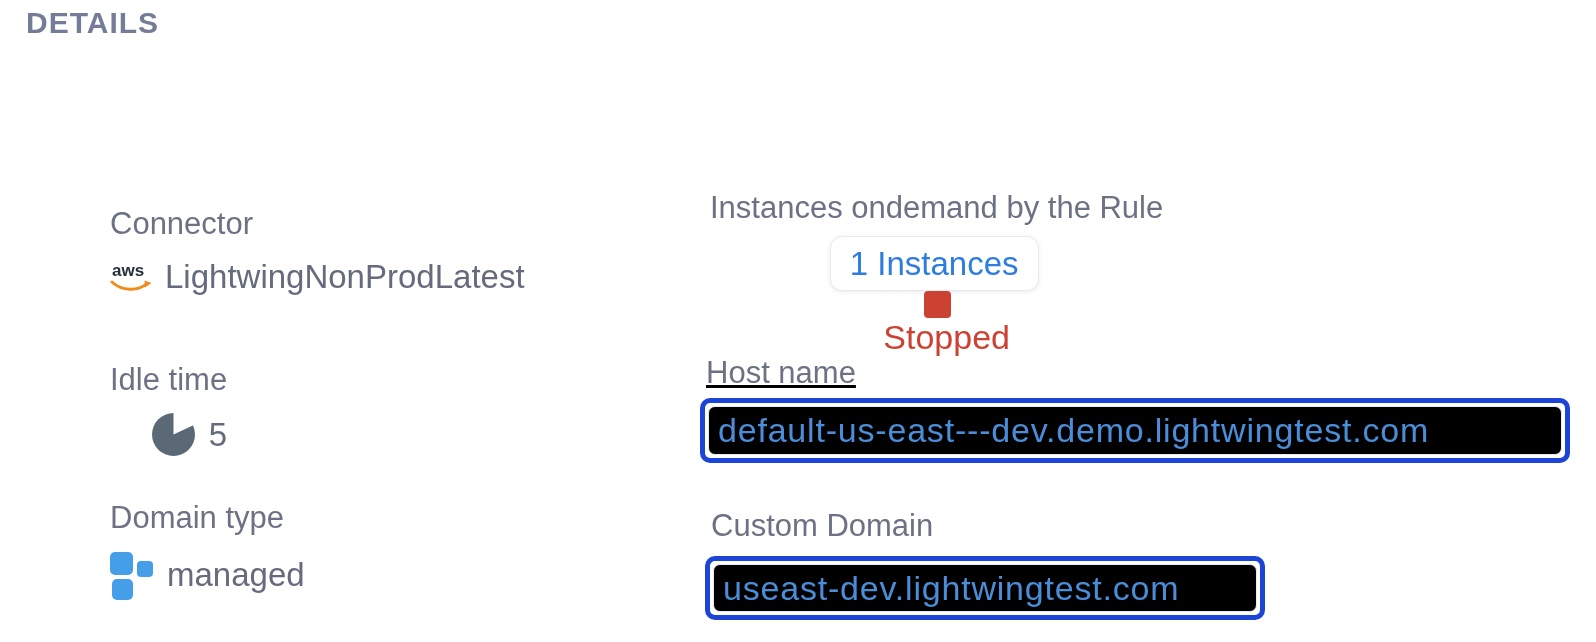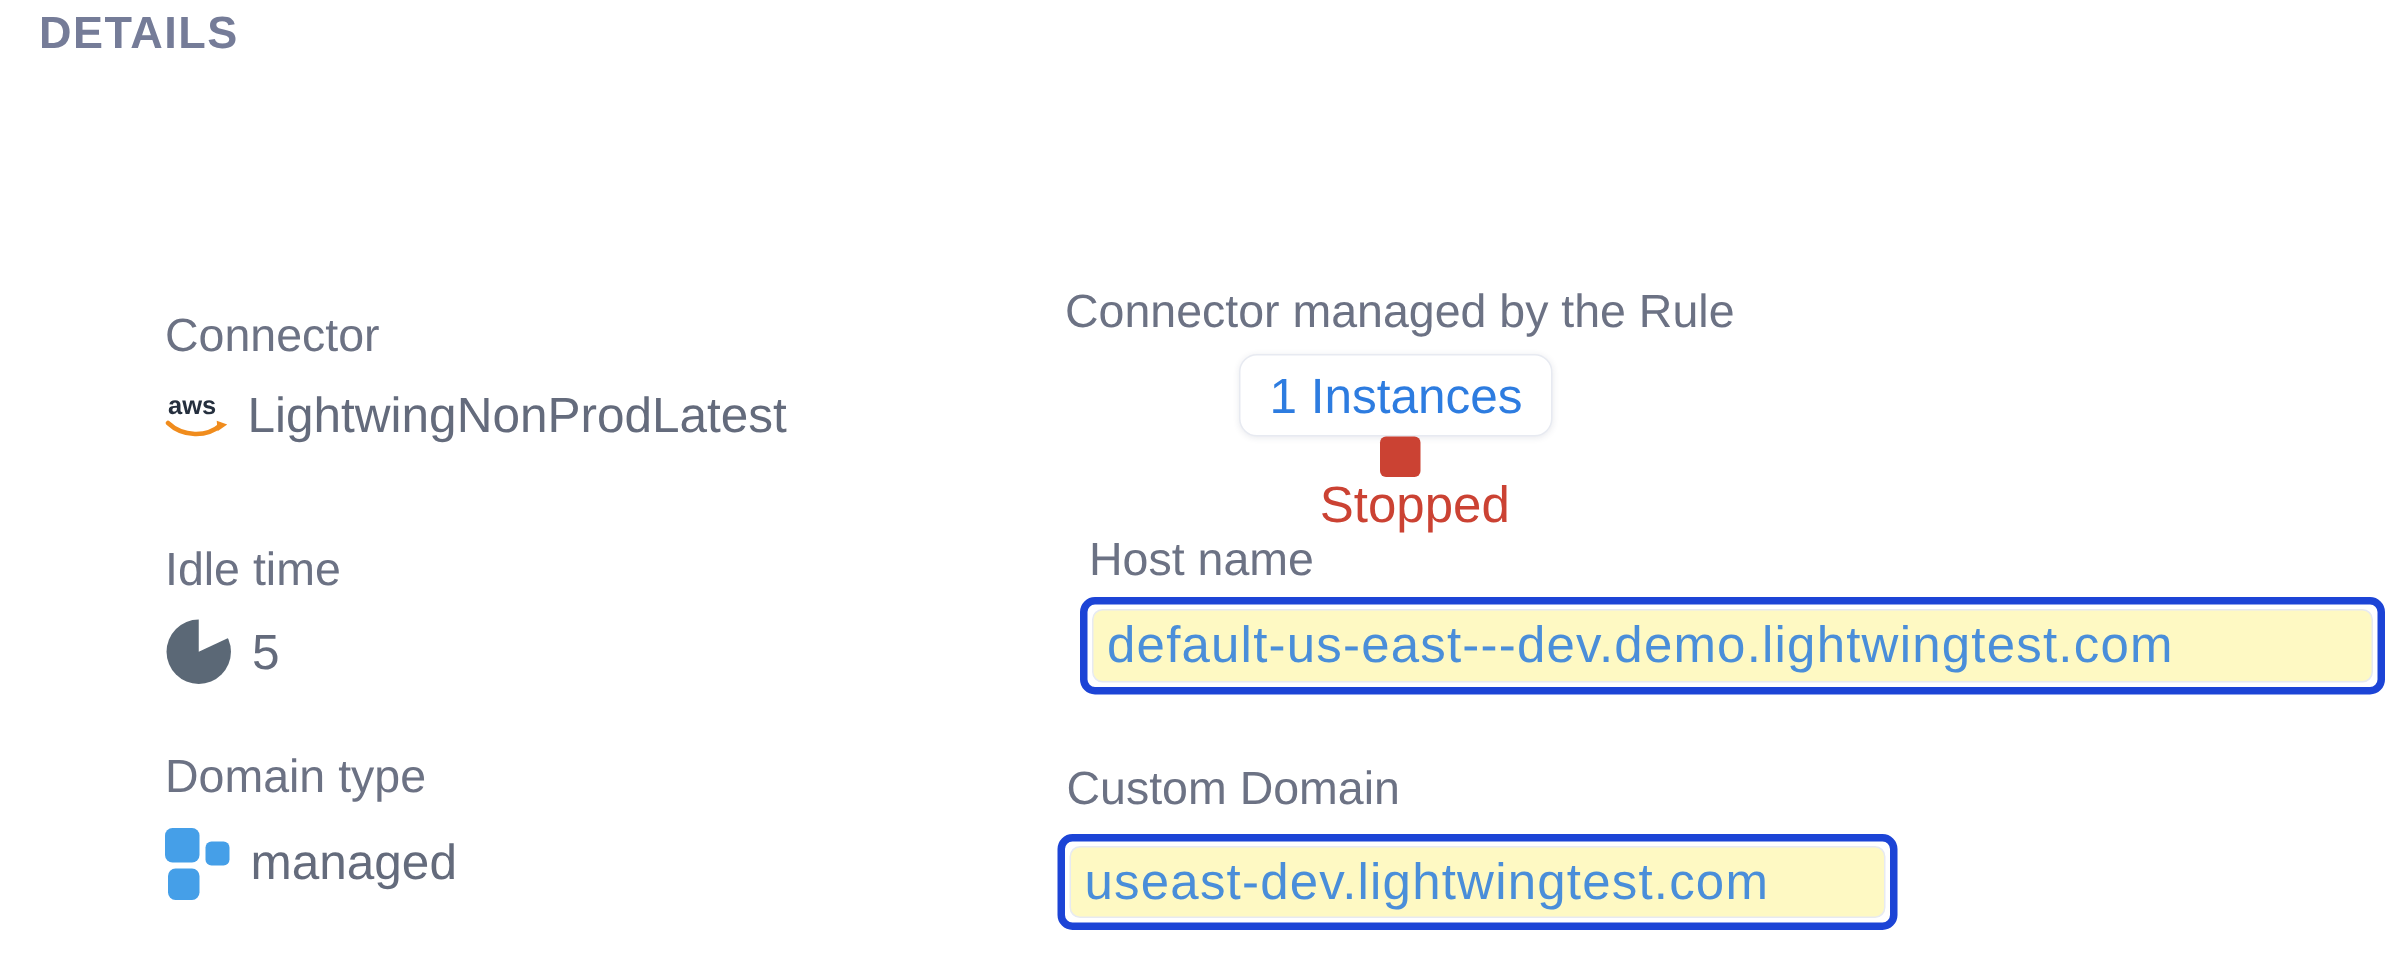--- a/index.html
+++ b/index.html
@@ -25,31 +25,31 @@
     position:absolute; left:26px; top:6px;
     font-size:30px; font-weight:600; letter-spacing:1px;
     color:var(--title-gray);
   }
 
   .section { position:absolute; }
   .sec-connector   { left:110px; top:206px; }
   .sec-idle        { left:110px; top:362px; }
   .sec-compute     { left:110px; top:500px; }
   .sec-instances   { left:710px; top:190px; }
-  .sec-hostname    { left:720px; top:355px; }
+  .sec-hostname    { left:700px; top:355px;text-decoration:underline; }
   .sec-customdomain{ left:705px; top:508px; }
 
   .label {
     font-size:31px; line-height:36px; color:var(--label-gray);
   }
   .sec-hostname .label, .sec-customdomain .label { margin-left:6px; }
 
   .value-row {
     display:flex; align-items:center; gap:13px;
-    font-size:33px; color:var(--value-gray); white-space:nowrap;
+    font-size:33px; color:var(--value-gray); white-space:nowrap;justify-content:flex-end;
   }
   .sec-connector .value-row { margin-top:16px; }
   .sec-idle .value-row      { margin-top:14px; }
   .sec-compute .value-row   { margin-top:14px; }
 
   .instances-row { display:flex; align-items:center; margin-top:10px; margin-left:-5px;flex-direction:column; }
 
   .chip {
     display:inline-flex; align-items:center;
     height:55px; padding:0 19px;
@@ -76,21 +76,21 @@
     border-radius:10px;
     background:#fff;
     padding:3px;
   }
   .sec-hostname .url-box     { margin-top:7px;  width:870px; height:65px; }
   .sec-customdomain .url-box { margin-top:12px; width:560px; height:64px;text-align:center; }
   .url-inner {
     flex:1; display:flex; align-items:center;
     border:1px solid var(--chip-border);
     border-radius:7px;
-    background:#fef9c3;
+    background:#000000;
     padding:0 9px;
     font-size:34px; letter-spacing:0.8px;
     color:var(--domain-blue);
     white-space:nowrap; overflow:hidden;
     cursor:pointer;
   }
 
   .icon { flex:0 0 auto; display:block; }
 </style>
 </head>
@@ -129,21 +129,21 @@
       <svg class="icon" width="44" height="50" viewBox="0 0 44 50">
         <rect x="0" y="2" width="23" height="23" rx="5" style="fill:var(--compute-blue)"></rect>
         <rect x="27" y="11" width="16" height="16" rx="4" style="fill:var(--compute-blue)"></rect>
         <rect x="2" y="29" width="21" height="21" rx="5" style="fill:var(--compute-blue)"></rect>
       </svg>
       <span>managed</span>
     </div>
   </div>
 
   <div class="section sec-instances">
-    <div class="label">Connector managed by the Rule</div>
+    <div class="label">Instances ondemand by the Rule</div>
     <div class="instances-row">
       <span class="chip">1 Instances</span>
       <span class="status-square"></span>
       <span class="status-text">Stopped</span>
     </div>
   </div>
 
   <div class="section sec-hostname">
     <div class="label">Host name</div>
     <div class="url-box">

